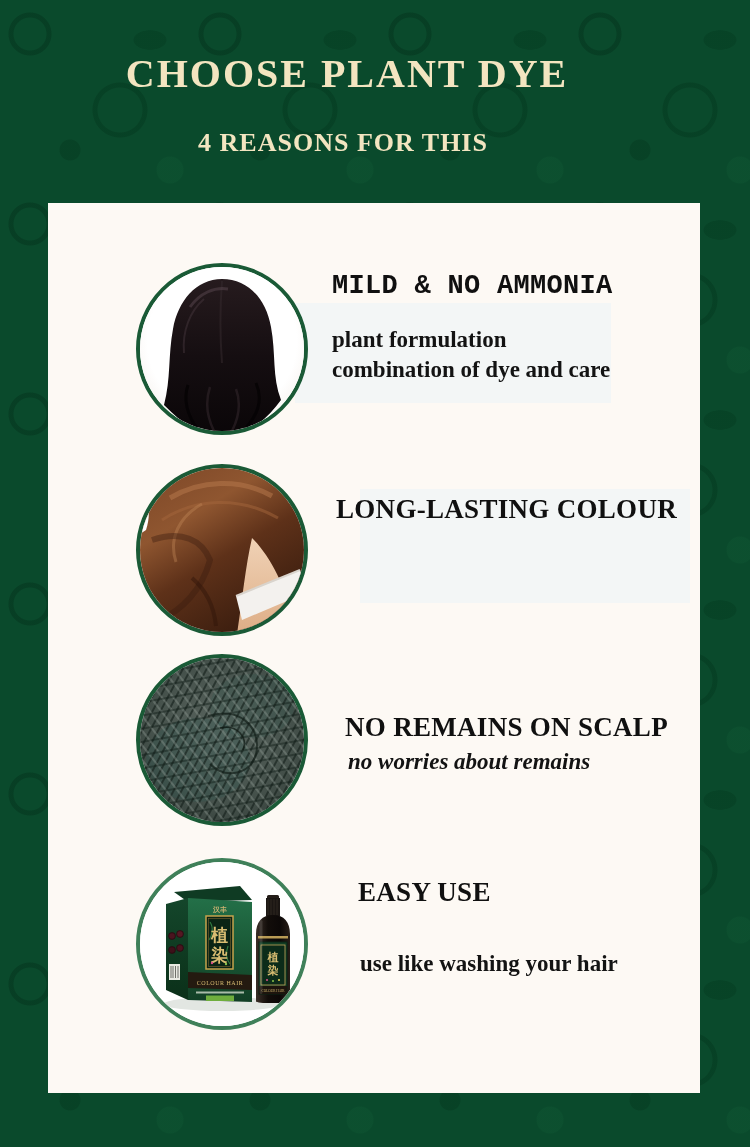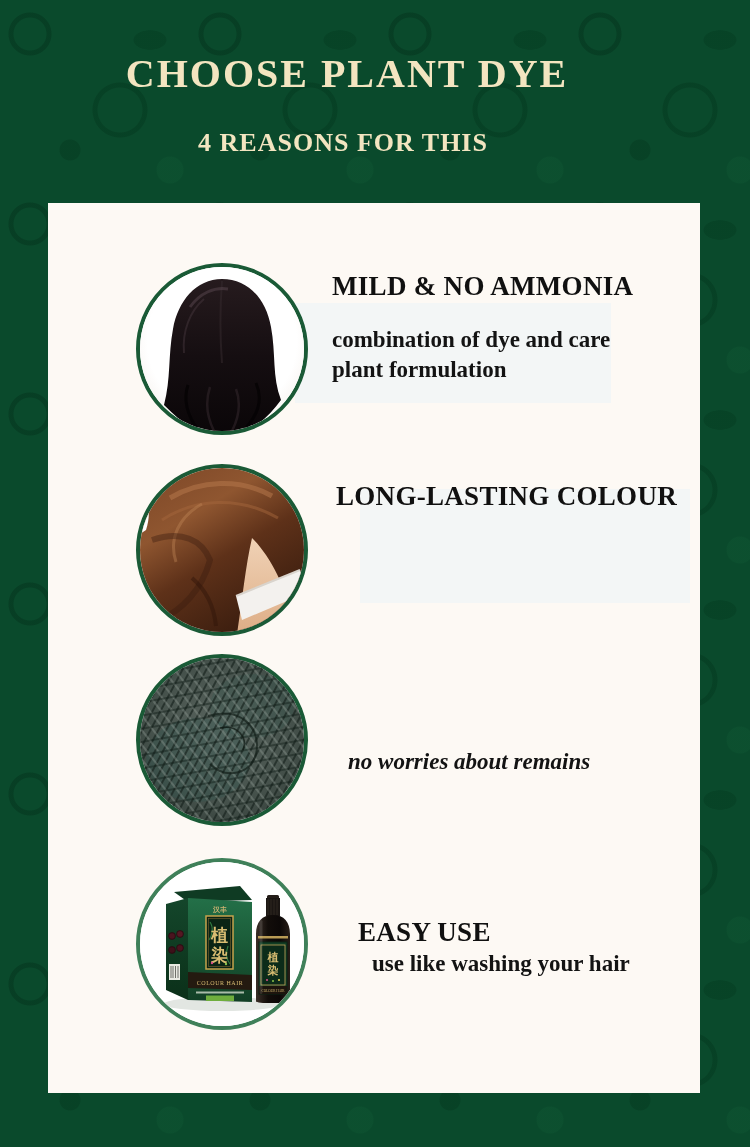--- a/index.html
+++ b/index.html
@@ -42,24 +42,24 @@
   .photo.p3{top:451px;}
   .photo.p4{top:655px;border-color:#3f8059;}
   .rtitle{
     position:absolute;margin:0;font-size:27px;font-weight:bold;color:#101010;
     white-space:nowrap;letter-spacing:.3px;
   }
   .rbody{
     position:absolute;font-size:23px;font-weight:bold;color:#131313;
     line-height:30px;white-space:nowrap;
   }
-  .t1{left:284px;top:68px;} .b1{left:284px;top:122px;}
-  .t2{left:288px;top:278px;} .b2{left:286px;top:328px;}
+  .t1{left:284px;top:68px;font-family:Liberation Mono, monospace;} .b1{left:284px;top:122px;}
+  .t2{left:288px;top:291px;} .b2{left:286px;top:328px;}
   .t3{left:297px;top:509px;} .b3{left:300px;top:544px;font-style:italic;}
-  .t4{left:310px;top:714px;} .b4{left:324px;top:746px;}
+  .t4{left:310px;top:674px;} .b4{left:312px;top:746px;}
 </style>
 </head>
 <body>
 
 <div class="page">
 
   <h1 class="hdr-title">CHOOSE PLANT DYE</h1>
   <h2 class="hdr-sub">4 REASONS FOR THIS</h2>
 
   <div class="card">
@@ -86,22 +86,22 @@
         <path d="M50,40 C60,26 74,20 88,22" stroke="#594850" stroke-width="3" fill="none" opacity="0.5"></path>
         <path d="M44,86 C42,64 50,44 64,32" stroke="#4a3a40" stroke-width="2" fill="none" opacity="0.45"></path>
         <path d="M48,118 C42,136 50,152 58,163" stroke="#050304" stroke-width="3" fill="none" opacity="0.8"></path>
         <path d="M116,116 C124,134 116,150 105,162" stroke="#050304" stroke-width="3" fill="none" opacity="0.8"></path>
         <path d="M70,120 C64,138 68,152 74,164" stroke="#30242a" stroke-width="2.5" fill="none" opacity="0.6"></path>
         <path d="M96,122 C102,138 98,152 92,164" stroke="#30242a" stroke-width="2.5" fill="none" opacity="0.6"></path>
       </svg>
     </div>
     <h3 class="rtitle t1">MILD &amp; NO AMMONIA</h3>
     <div class="rbody b1">
+      <div>plant formulation</div>
       <div>combination of dye and care</div>
-      <div>plant formulation</div>
     </div>
 
     <div class="photo p2">
       <svg viewBox="0 0 164 164">
         <defs>
           <linearGradient id="hair2" x1="0" y1="0" x2="0.6" y2="1">
             <stop offset="0" stop-color="#7c4627"></stop>
               <stop offset="0.35" stop-color="#8f5630"></stop>
             <stop offset="0.62" stop-color="#5e3119"></stop>
               <stop offset="1" stop-color="#3c1e0f"></stop>
@@ -147,20 +147,21 @@
         <rect width="164" height="164" fill="url(#scalp)"></rect>
         <ellipse cx="58" cy="102" rx="52" ry="42" fill="#2e5a52" opacity="0.28"></ellipse>
         <ellipse cx="112" cy="48" rx="42" ry="32" fill="#2e5a52" opacity="0.2"></ellipse>
         <rect width="164" height="164" fill="url(#str1)" opacity="0.85"></rect>
         <rect width="164" height="164" fill="url(#str2)" opacity="0.7"></rect>
         <rect width="164" height="164" fill="url(#str3)" opacity="0.6"></rect>
         <path d="M68,58 C100,48 122,70 116,96 C111,116 86,122 70,106" stroke="#141f1a" stroke-width="2" fill="none" opacity="0.7"></path>
         <path d="M80,70 C98,66 108,80 103,92" stroke="#0e1813" stroke-width="1.6" fill="none" opacity="0.7"></path>
       </svg>
     </div>
+    <h3 class="rtitle t3">NO REMAINS ON SCALP</h3>
     <div class="rbody b3">
       <div>no worries about remains</div>
     </div>
 
     <div class="photo p4">
       <svg viewBox="0 0 164 164">
         <defs>
           <linearGradient id="boxfront" x1="0" y1="0" x2="0" y2="1">
             <stop offset="0" stop-color="#237048"></stop>
               <stop offset="0.6" stop-color="#185332"></stop>

